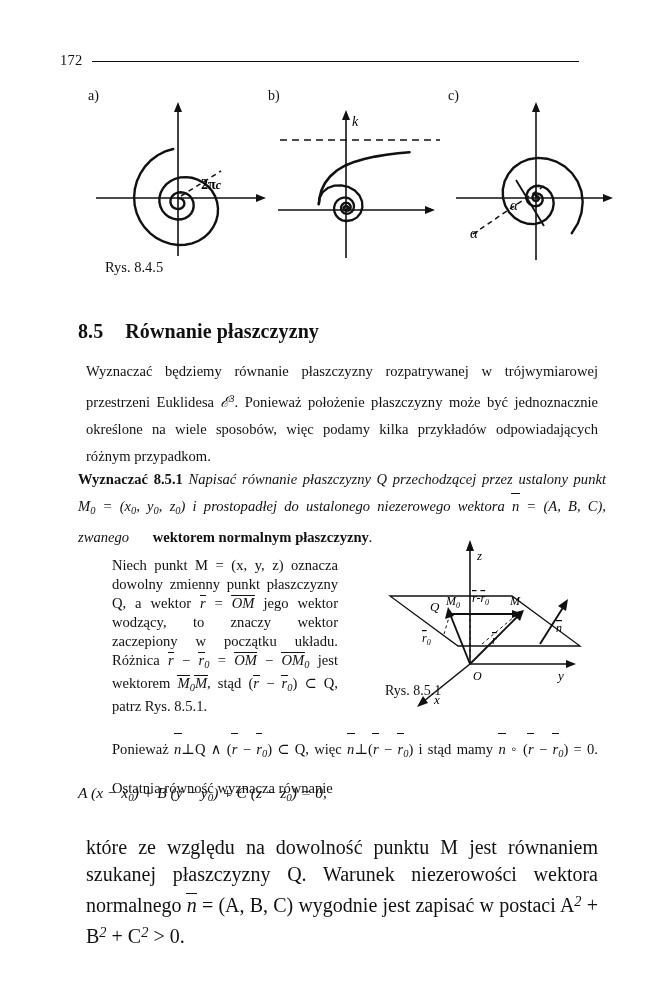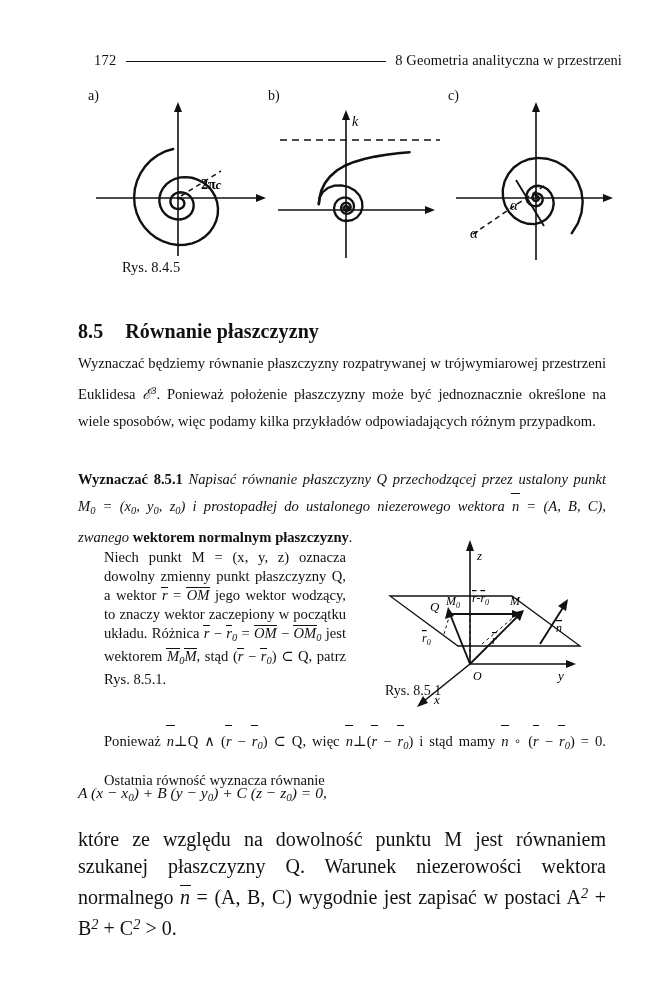--- a/index.html
+++ b/index.html
@@ -12,21 +12,21 @@
     height: 987px;
     position: relative;
     font-family: "Liberation Serif", "DejaVu Serif", serif;
     color: #111111;
     overflow: hidden;
   }
 
   
   .page-header {
     position: absolute;
-    left: 94px;
+    left: 60px;
     top: 48px;
     width: 528px;
     height: 24px;
     display: flex;
     align-items: center;
     font-size: 14.5px;
     justify-content: center;
   }
   .page-number {
     white-space: nowrap;
@@ -54,21 +54,21 @@
     height: 195px;
   }
   .fig-panel { position: absolute; top: 0; }
   .fig-label {
     position: absolute;
     font-size: 14px;
     font-style: normal;
   }
   .fig-caption {
     position: absolute;
-    left: 122px;
+    left: 105px;
     top: 259px;
     font-size: 14.5px;
     white-space: nowrap;
   }
 
   
   .section-head {
     position: absolute;
     left: 78px;
     top: 303px;
@@ -82,36 +82,36 @@
   
   .body-col {
     position: absolute;
     left: 78px;
     width: 528px;
     font-size: 14.6px;
     line-height: 27px;
     text-align: justify;
     text-justify: inter-word;
   }
-  p.para { margin: 0; }
+  p.para { margin: 8px; }
 
   .intro { top: 350px; }
 
   .example {
     position: absolute;
     left: 78px;
     top: 466px;
     width: 528px;
     font-size: 14.6px;
     line-height: 26.5px;
     text-align: justify;
   }
   .example .ex-title { font-weight: bold; font-style: normal; }
   .example .ex-body { font-style: italic; }
-  .example .ex-strong { font-style: normal; font-weight: bold; }
+  .example .ex-strong { font-style: normal; font-weight: bold; margin-left: 20px; }
 
   
   .col-left {
     position: absolute;
     left: 78px;
     top: 548px;
     width: 268px;
     font-size: 14.6px;
     line-height: 19px;
     text-align: justify;
@@ -183,21 +183,20 @@
 
   svg { display: block; }
   svg text { font-family: "Liberation Serif", serif; }
 </style>
 </head>
 <body>
 
 <div class="page-header">
   <span class="page-number">172</span>
   <span class="header-rule"></span>
-  <span class="header-title">8 Geometria analityczna w przestrzeni</span>
 </div>
 
 <div class="figrow">
 
   <div class="fig-panel" style="left:10px;">
     <div class="fig-label" style="left:0px; top:0px;">a)</div>
     <svg width="190" height="175" viewBox="0 0 190 175">
 
       <line x1="8" y1="110" x2="172" y2="110" stroke="#111" stroke-width="1.6"></line>
       <polygon points="178,110 168,106 168,114" fill="#111"></polygon>

